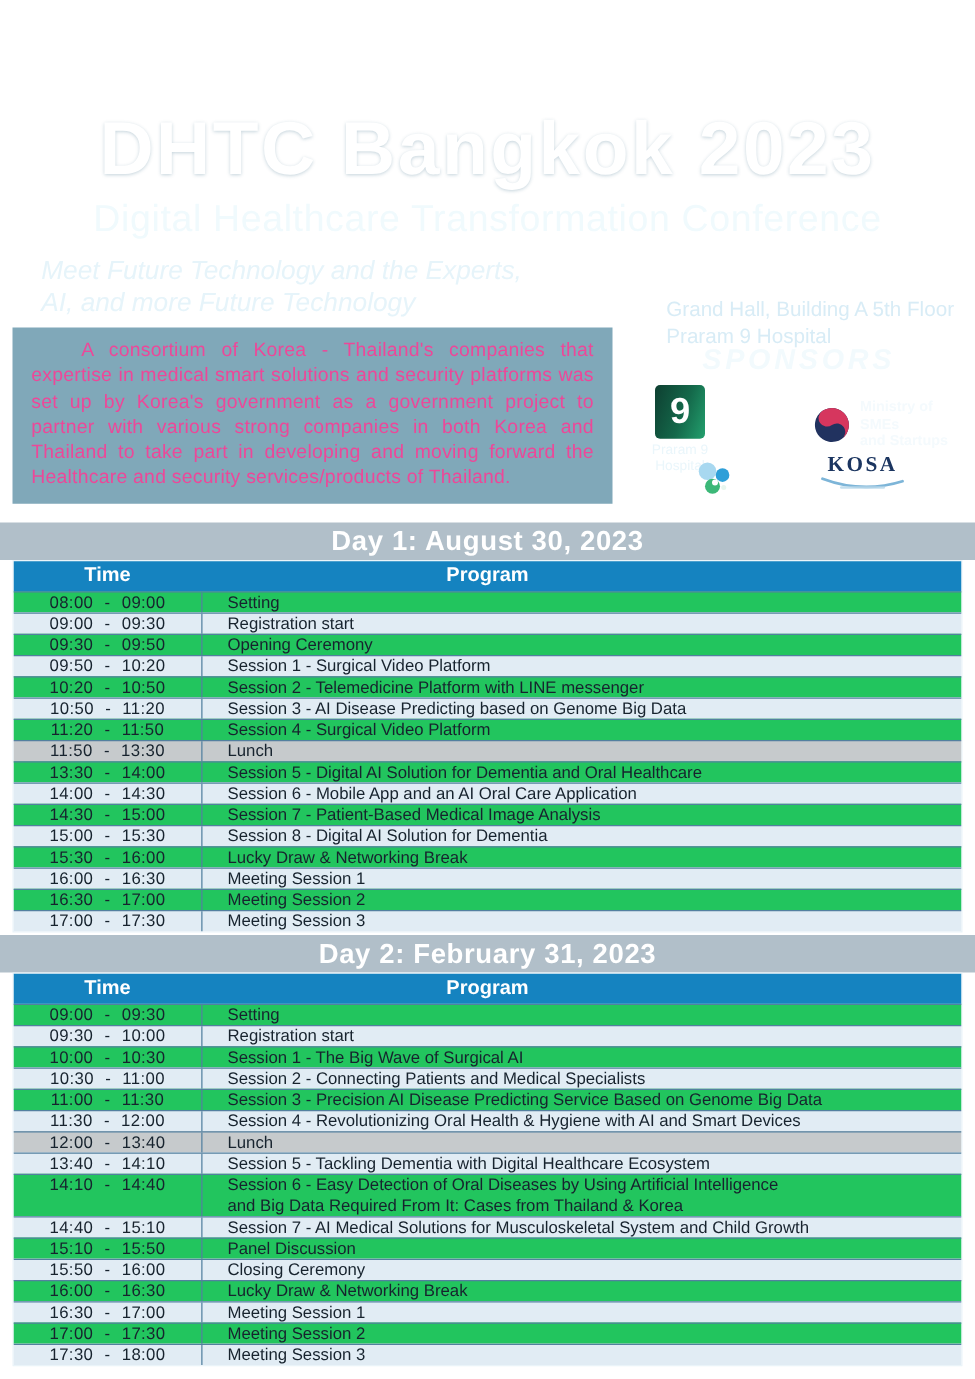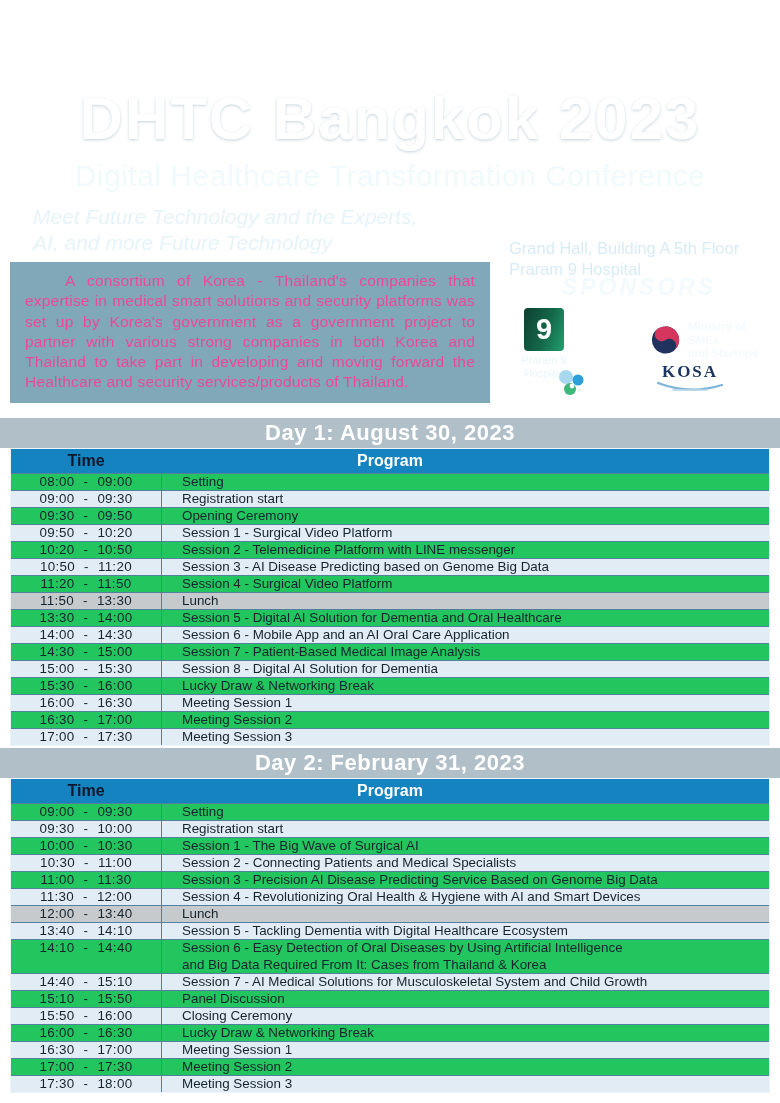--- a/index.html
+++ b/index.html
@@ -19,21 +19,21 @@
   .hex{width:64px;height:74px;opacity:.92;}
   .title{position:absolute;top:88px;left:0;width:780px;text-align:center;
     font-size:60px;font-weight:800;letter-spacing:2px;line-height:62px;
     text-shadow:0 1px 3px rgba(20,80,110,.25);}
   .subtitle{position:absolute;top:159px;left:0;width:780px;text-align:center;
     font-size:30px;font-weight:500;letter-spacing:.5px;color:#f0fafd;}
   .tagline{position:absolute;top:204px;left:33px;font-style:italic;font-size:21px;
     line-height:26px;color:#e6f4fa;font-weight:500;}
   .when-where{position:absolute;top:197px;left:509px;width:262px;font-size:16.5px;line-height:20.5px;}
   .when-where .b{font-weight:700;color:#ffffff;}
-  .when-where .v{color:#d8ecf6;}
+  .when-where .v{color:#d8ecf6;margin-left:24px;}
   
   .about{position:absolute;top:262px;left:10px;width:480px;box-sizing:border-box;
     padding:9px 15px 10px 15px;background:rgba(24,96,128,.55);
     font-size:15.5px;line-height:20.3px;text-align:justify;text-indent:40px;
     color:#ec4899;letter-spacing:.2px;margin:0;}
   .sponsors{position:absolute;top:274px;left:500px;width:278px;height:134px;}
   .sp-heading{text-align:center;font-style:italic;font-weight:700;font-size:23px;
     letter-spacing:3px;color:#f2fafd;}
   .sp-item{position:absolute;}
   .praram{left:14px;top:34px;width:60px;text-align:center;}
@@ -52,21 +52,21 @@
     letter-spacing:2px;color:var(--kosa_navy,#1b3560);line-height:16px;}
   
   .day-title{position:absolute;left:0;width:780px;height:30px;line-height:30px;
     text-align:center;font-size:22px;font-weight:700;letter-spacing:.5px;
     background:rgba(11,56,88,.32);}
   .ttable{position:absolute;left:10px;width:760px;border:1px solid rgba(230,242,248,.85);
     box-sizing:border-box;}
   .thead{position:relative;height:24px;background:var(--header_blue,#1583c0);}
   .th-prog{width:100%;text-align:center;line-height:24px;font-size:16px;font-weight:700;color:#fff;}
   .th-time{position:absolute;left:0;top:0;width:150px;text-align:center;line-height:24px;
-    font-size:16px;font-weight:700;color:#0f172a;}
+    font-size:16px;font-weight:700;color:#ffffff;}
   .trow{display:flex;box-sizing:border-box;height:17px;border-top:1px solid var(--row_border,#53809f);
     background:#22c55e;color:var(--table_text,#17232e);}
   .trow:nth-child(even){background:#e1ecf4;}
   .trow.lunch{background:var(--lunch_gray,#c6cacc);}
   .trow.tall{height:34px;}
   .cell-time{width:150px;box-sizing:border-box;display:flex;justify-content:center;
     align-items:flex-start;font-size:13.4px;line-height:16px;letter-spacing:.3px;}
   .dash{margin:0 9px;}
   .cell-prog{flex:1;box-sizing:border-box;border-left:1px solid var(--row_border,#53809f);
     padding-left:20px;font-size:13.4px;line-height:16.5px;}

